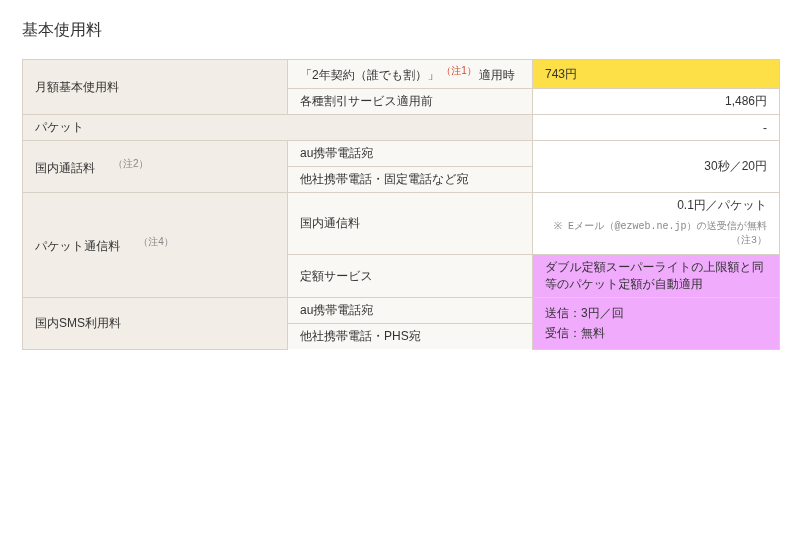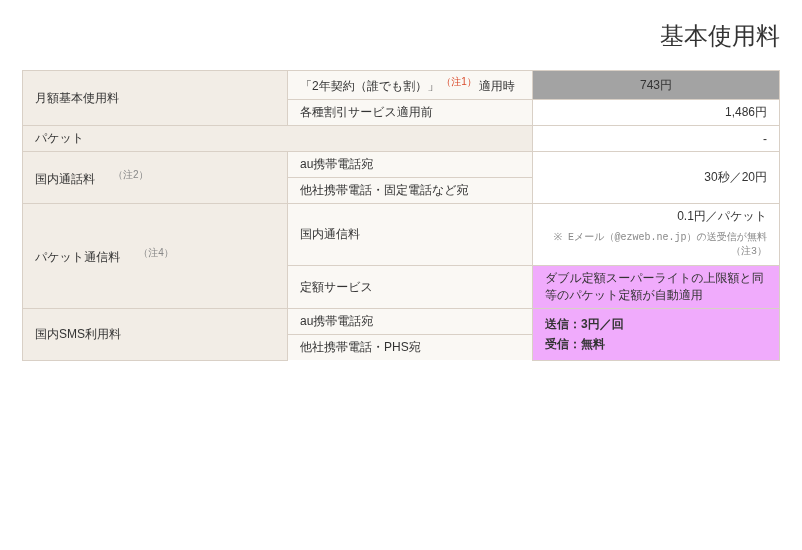--- a/index.html
+++ b/index.html
@@ -5,25 +5,24 @@
   * { box-sizing: border-box; margin: 0; padding: 0; }
   body {
     font-family: "Hiragino Kaku Gothic ProN", "Meiryo", sans-serif;
     background: #ffffff;
     padding: 20px 22px;
     font-size: 12px;
     color: #333333;
     width: 802px;
   }
   .page-title {
-    font-size: 24px;
+    font-size: 16px;
     font-weight: 400;
     color: #333;
     margin-bottom: 18px;
-    text-align: right;
   }
   table.fee {
     border-collapse: collapse;
     width: 100%;
     table-layout: fixed;
   }
   table.fee td, table.fee th {
     border: 1px solid #d9d0c6;
     padding: 4px 12px;
     font-size: 12px;
@@ -46,22 +45,22 @@
     background: #ffffff;
     text-align: right;
     color: #333;
   }
   td.value-left {
     background: #f0abfc;
     text-align: left;
     color: #333;
   }
   td.value-hl {
-    background: #a3a3a3;
-    text-align: center;
+    background: #fde047;
+    text-align: left;
     color: #333;
   }
   .note-sup {
     font-size: 10px;
     color: #d94a2b;
     vertical-align: super;
     margin: 0 2px;
   }
   .note-sup-gray {
     font-size: 10px;
@@ -70,21 +69,21 @@
     margin-left: 18px;
   }
   .subline {
     display: block;
     font-size: 10px;
     color: #888;
     margin-top: 4px;
     text-align: right;
     font-family: Liberation Mono, monospace;
   }
-  .twoline span { display: block; line-height: 1.6; font-weight: bold; }
+  .twoline span { display: block; line-height: 1.6; }
 </style>
 </head>
 <body>
 
 <h2 class="page-title">基本使用料</h2>
 
 <table class="fee">
   <colgroup>
     <col style="width:265px">
     <col style="width:245px">

